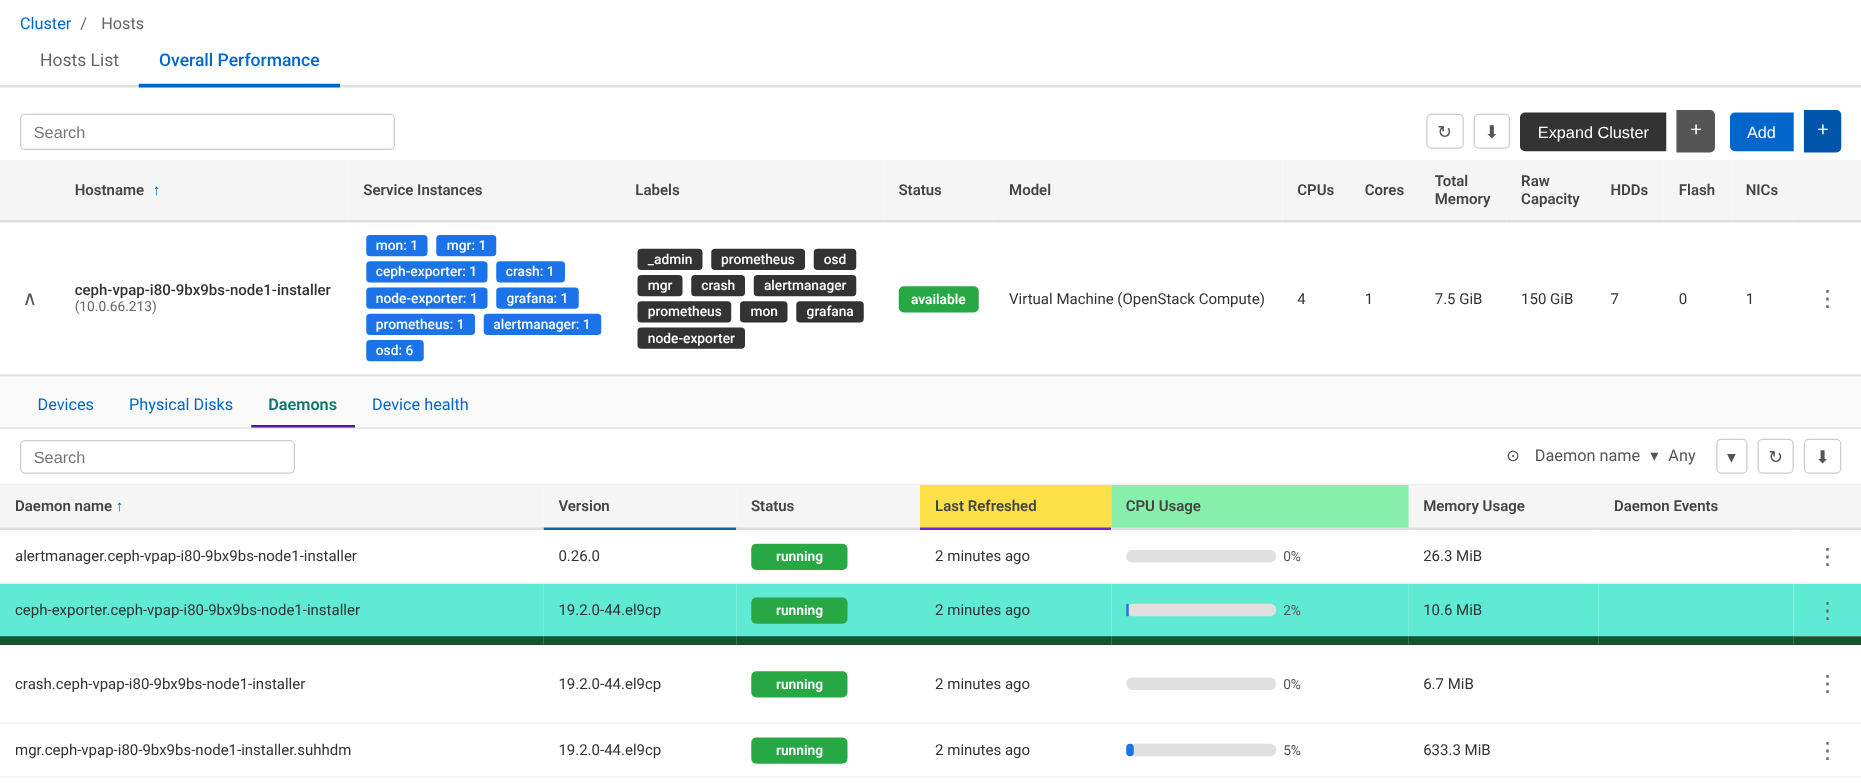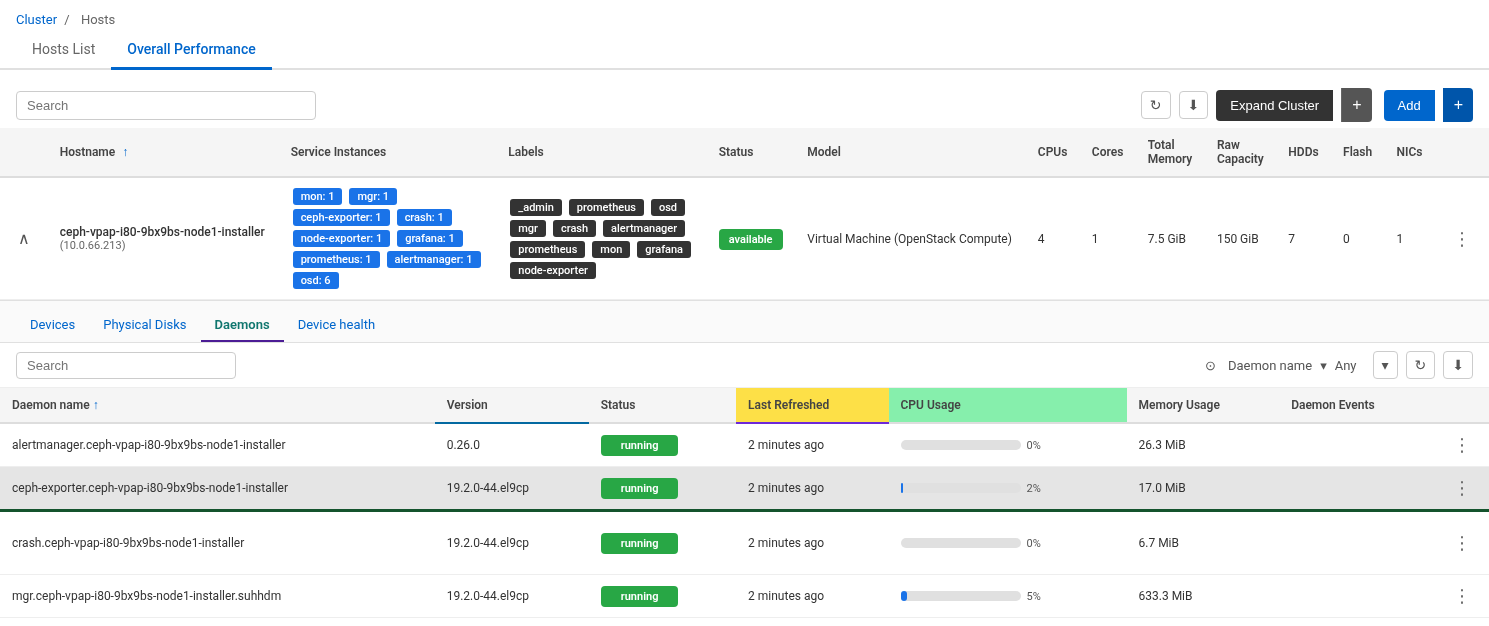--- a/index.html
+++ b/index.html
@@ -223,36 +223,36 @@
             </div>
             <span class="progress-label">0%</span>
           </div>
         </td>
         <td style="padding:8px 12px; font-size:12px;">26.3 MiB</td>
         <td style="padding:8px 12px;"></td>
         <td style="padding:8px 12px; text-align:right;">
           <button class="dots-btn">⋮</button>
         </td>
       </tr>
-      <tr class="daemon-row row-selected" style="border-bottom:3px solid #14532d; background:#e5e5e5;">
+      <tr class="daemon-row row-selected" style="border-bottom:7px solid #14532d; background:#5eead4;">
         <td style="padding:8px 12px; font-size:12px;">ceph-exporter.ceph-vpap-i80-9bx9bs-node1-installer</td>
         <td style="padding:8px 12px; font-size:12px;">19.2.0-44.el9cp</td>
         <td style="padding:8px 12px;">
           <span class="badge-running">running</span>
         </td>
         <td style="padding:8px 12px; font-size:12px;">2 minutes ago</td>
         <td style="padding:8px 12px;">
           <div class="progress-cell">
             <div class="progress-bar-container">
               <div class="progress-bar-fill" style="width:2%;"></div>
             </div>
             <span class="progress-label">2%</span>
           </div>
         </td>
-        <td style="padding:8px 12px; font-size:12px;">17.0 MiB</td>
+        <td style="padding:8px 12px; font-size:12px;">10.6 MiB</td>
         <td style="padding:8px 12px;"></td>
         <td style="padding:8px 12px; text-align:right; position:relative;">
           <button class="dots-btn">⋮</button>
         </td>
       </tr>
       <tr class="daemon-row" style="border-bottom:1px solid #eee;">
         <td style="padding:24px 12px; font-size:12px;">crash.ceph-vpap-i80-9bx9bs-node1-installer</td>
         <td style="padding:8px 12px; font-size:12px;">19.2.0-44.el9cp</td>
         <td style="padding:8px 12px;">
           <span class="badge-running">running</span>

